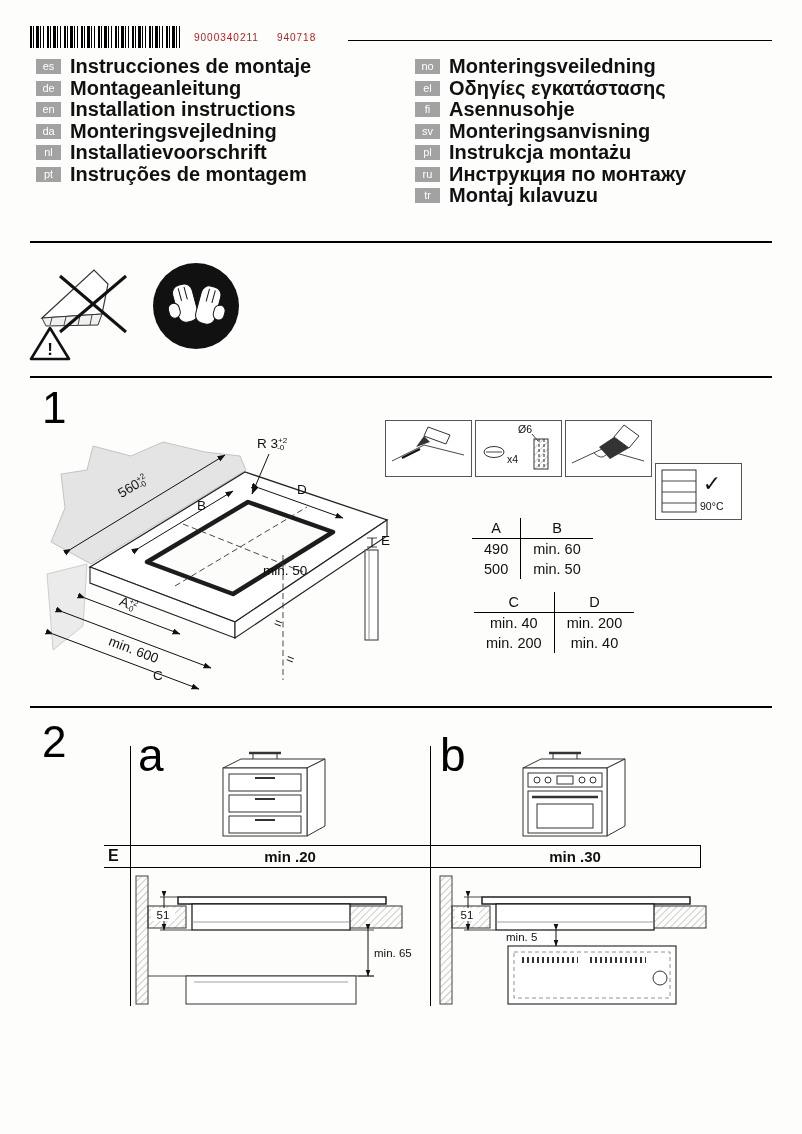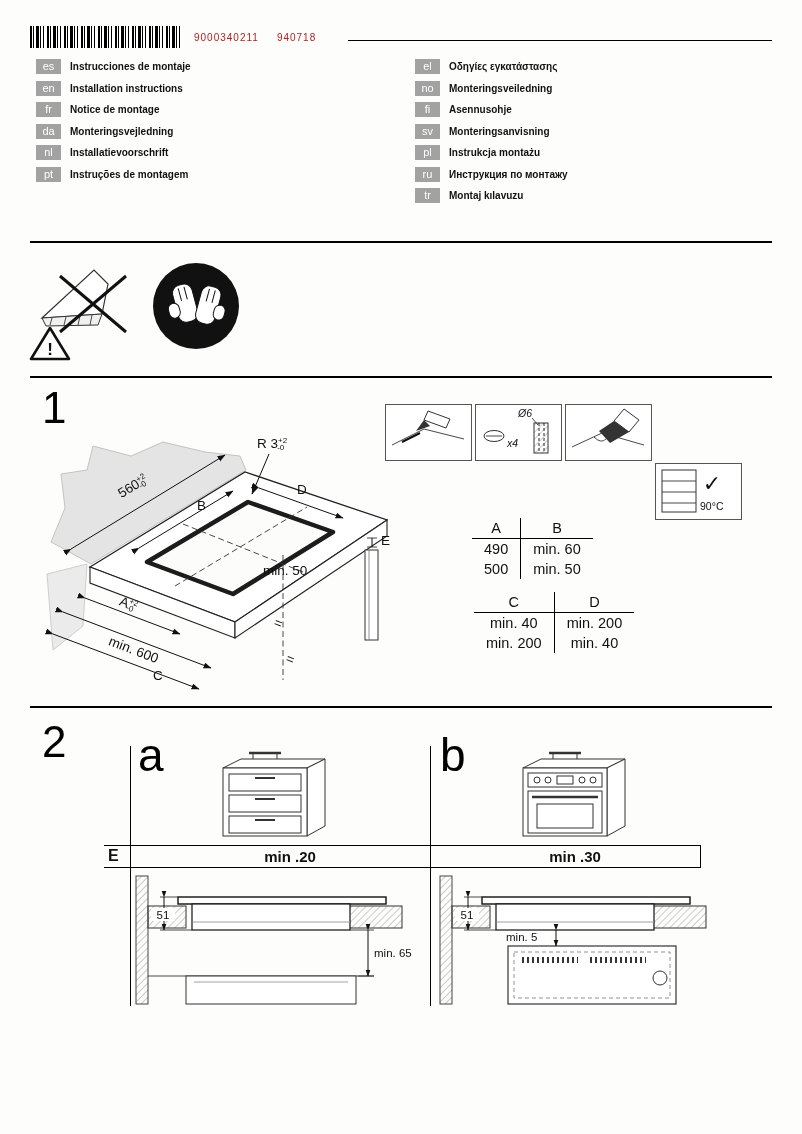--- a/index.html
+++ b/index.html
@@ -18,21 +18,21 @@
       #000 13px,#000 14px,#fff 14px,#fff 17px);
   }
   .doc-number { font-size:10px; letter-spacing:1px; color:#b91c1c;text-align:center; }
   .doc-number span { margin-right:18px; }
 
   
   .lang-col { display:flex; flex-direction:column; }
   .lang-row { display:flex; align-items:center; gap:9px; height:21.5px; }
   .lang-code { width:25px; height:15px; background:#a2a2a2; color:#fff; font-size:11px;
     line-height:15px; text-align:center; flex:0 0 auto; }
-  .lang-title { font-size:10px; font-weight:700; white-space:nowrap; }
+  .lang-title { font-size:20px; font-weight:700; white-space:nowrap; }
 
   
   .rule  { position:absolute; left:30px; width:742px; border-top:2px solid #000; }
   .hline { position:absolute; border-top:1.6px solid #000; }
   .vline { position:absolute; border-left:1.6px solid #000; }
 
   
   .step-num { position:absolute; font-size:44px; line-height:1; color:#000; }
   .variant  { position:absolute; font-size:46px; line-height:1; color:#000; }
 
@@ -71,49 +71,49 @@
     <span>9000340211</span><span>940718</span>
   </div>
   <div class="hline" style="left:348px; top:40px; width:424px; border-top-width:1px;"></div>
 
   <div class="abs lang-col" style="left:36px; top:56px;">
     <div class="lang-row">
         <span class="lang-code">es</span>
         <span class="lang-title">Instrucciones de montaje</span>
       </div>
     <div class="lang-row">
+        <span class="lang-code">de</span>
+        <span class="lang-title">Montageanleitung</span>
+      </div>
+    <div class="lang-row">
         <span class="lang-code">en</span>
         <span class="lang-title">Installation instructions</span>
       </div>
     <div class="lang-row">
-        <span class="lang-code">fr</span>
-        <span class="lang-title">Notice de montage</span>
-      </div>
-    <div class="lang-row">
         <span class="lang-code">da</span>
         <span class="lang-title">Monteringsvejledning</span>
       </div>
     <div class="lang-row">
         <span class="lang-code">nl</span>
         <span class="lang-title">Installatievoorschrift</span>
       </div>
     <div class="lang-row">
         <span class="lang-code">pt</span>
         <span class="lang-title">Instruções de montagem</span>
       </div>
   </div>
 
   <div class="abs lang-col" style="left:415px; top:56px;">
     <div class="lang-row">
+        <span class="lang-code">no</span>
+        <span class="lang-title">Monteringsveiledning</span>
+      </div>
+    <div class="lang-row">
         <span class="lang-code">el</span>
         <span class="lang-title">Οδηγίες εγκατάστασης</span>
-      </div>
-    <div class="lang-row">
-        <span class="lang-code">no</span>
-        <span class="lang-title">Monteringsveiledning</span>
       </div>
     <div class="lang-row">
         <span class="lang-code">fi</span>
         <span class="lang-title">Asennusohje</span>
       </div>
     <div class="lang-row">
         <span class="lang-code">sv</span>
         <span class="lang-title">Monteringsanvisning</span>
       </div>
     <div class="lang-row">
@@ -216,21 +216,21 @@
     <text class="dtxt" x="262" y="82">D</text>
     <text class="dtxt" x="346" y="133">E</text>
     <text class="dtxt" x="228" y="163" font-size="12.5">min. 50</text>
     <text class="dtxt" transform="translate(92,196) rotate(21)" text-anchor="middle"><tspan>A</tspan><tspan class="tol" dy="-5">+2</tspan><tspan class="tol" dx="-10" dy="7">-0</tspan></text>
     <text class="dtxt" transform="translate(97,242) rotate(21)" text-anchor="middle">min. 600</text>
     <text class="dtxt" x="118" y="268">C</text>
     <text class="dtxt" transform="translate(238,214) rotate(21)">=</text>
     <text class="dtxt" transform="translate(250,250) rotate(21)">=</text>
   </svg>
 
-  <div class="panel-row" style="left:385px; top:404px;font-style:italic;">
+  <div class="panel-row" style="left:385px; top:420px;">
     <div class="panel">
       <svg width="85" height="55" viewBox="0 0 85 55">
         <polyline points="6,40 38,24 78,34" class="thin"></polyline>
         <line x1="16" y1="37" x2="34" y2="28" stroke="#111" stroke-width="2"></line>
         <path d="M42,6 L64,14 L60,23 L38,15 Z" fill="#fff" stroke="#333" stroke-width="1"></path>
         <path d="M38,15 L30,26 L44,21 Z" fill="#333"></path>
       </svg>
     </div>
     <div class="panel">
       <svg width="85" height="55" viewBox="0 0 85 55">

